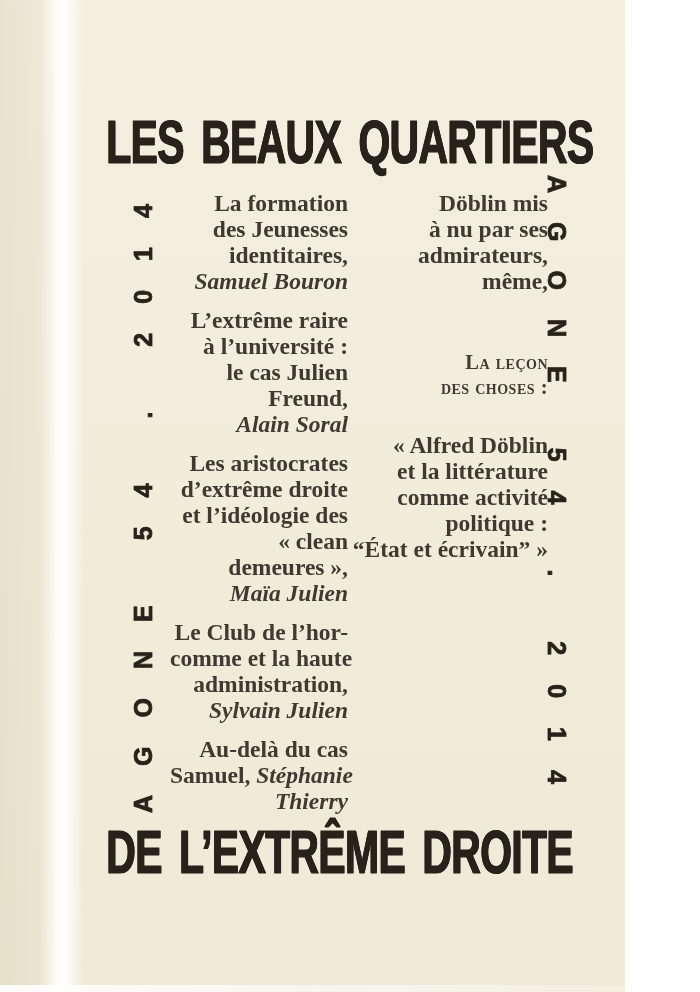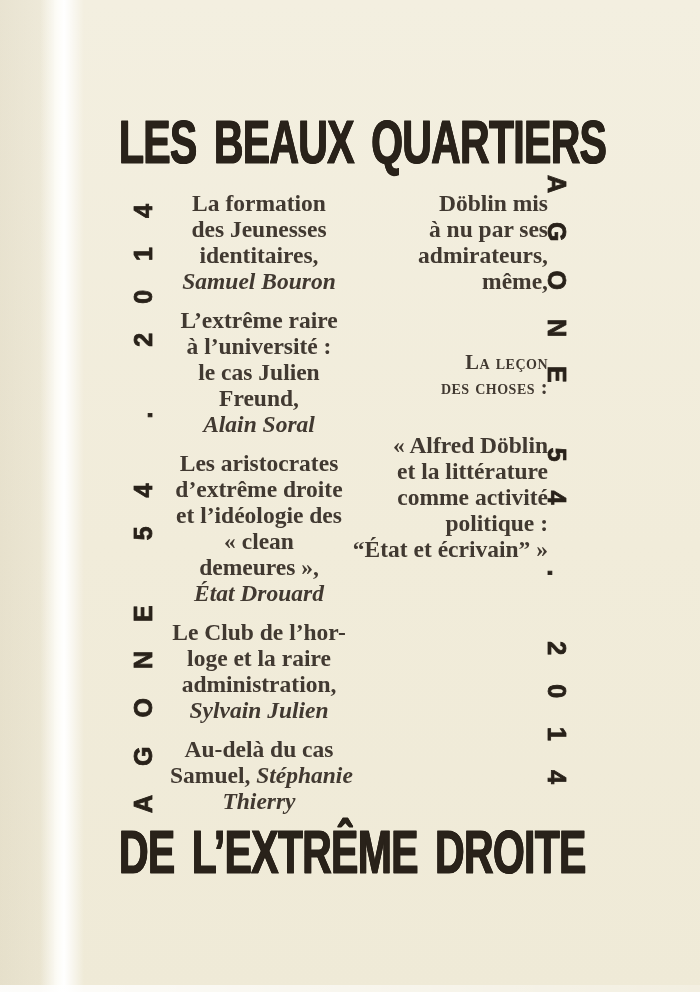--- a/index.html
+++ b/index.html
@@ -1,18 +1,18 @@
 <!DOCTYPE html>
 <html><head>
 <meta charset="utf-8">
 <style>
   html,body { margin:0; padding:0; }
   .cover {
     position: relative;
-    width: 700px; height: 992px;
+    width: 625px; height: 992px;
     background: linear-gradient(180deg, #f3efe0 0%, #f1ecda 55%, #efead7 100%);
     overflow: hidden;
     font-family: "Liberation Serif", "DejaVu Serif", serif;
   }
   
   .spine-shade {
     position:absolute; left:0; top:0; width:54px; height:100%;
     background: linear-gradient(90deg, rgba(205,196,170,0.28), rgba(205,196,170,0.10));
   }
   .spine-light {
@@ -54,21 +54,21 @@
     white-space: pre;
   }
   .vleft  { left:-185px; top:474px; transform: rotate(-90deg); }
   .vright { left: 229px; top:474px; transform: rotate(90deg); }
 
   .content {
     position:absolute; left:170px; top:190px; width:378px;
     display:flex;
   }
   .col { color:#413931; font-size:23.5px; line-height:26px; font-weight:bold; }
-  .col-left  { width:178px; text-align:center; }
+  .col-left  { width:178px; text-align:right; }
   .col-right { width:200px; text-align:right; }
   .entry { white-space: pre; margin:0 0 13px 0; }
   .entry .a { font-style: italic; }
   .section-heading {
     white-space: pre;
     font-variant: small-caps;
     font-weight: bold;
     font-size: 20.5px; line-height: 25px;
     letter-spacing: 0.5px;
     margin-top: 56px; margin-bottom: 0;
@@ -96,23 +96,23 @@
       <div class="entry"><span class="t">L’extrême raire
 à l’université :
 le cas Julien
 Freund,
 </span><span class="a">Alain Soral</span></div>
       <div class="entry"><span class="t">Les aristocrates
 d’extrême droite
 et l’idéologie des
 « clean
 demeures »,
-</span><span class="a">État Drouard</span></div>
+</span><span class="a">Maïa Julien</span></div>
       <div class="entry"><span class="t">Le Club de l’hor-
-loge et la raire
+comme et la haute
 administration,
 </span><span class="a">Sylvain Julien</span></div>
       <div class="entry"><span class="t">Au-delà du cas
 Samuel, </span><span class="a">Stéphanie
 Thierry</span></div>
     </div>
     <div class="col col-right">
       <div class="entry"><span class="t">Döblin mis
 à nu par ses
 admirateurs,

